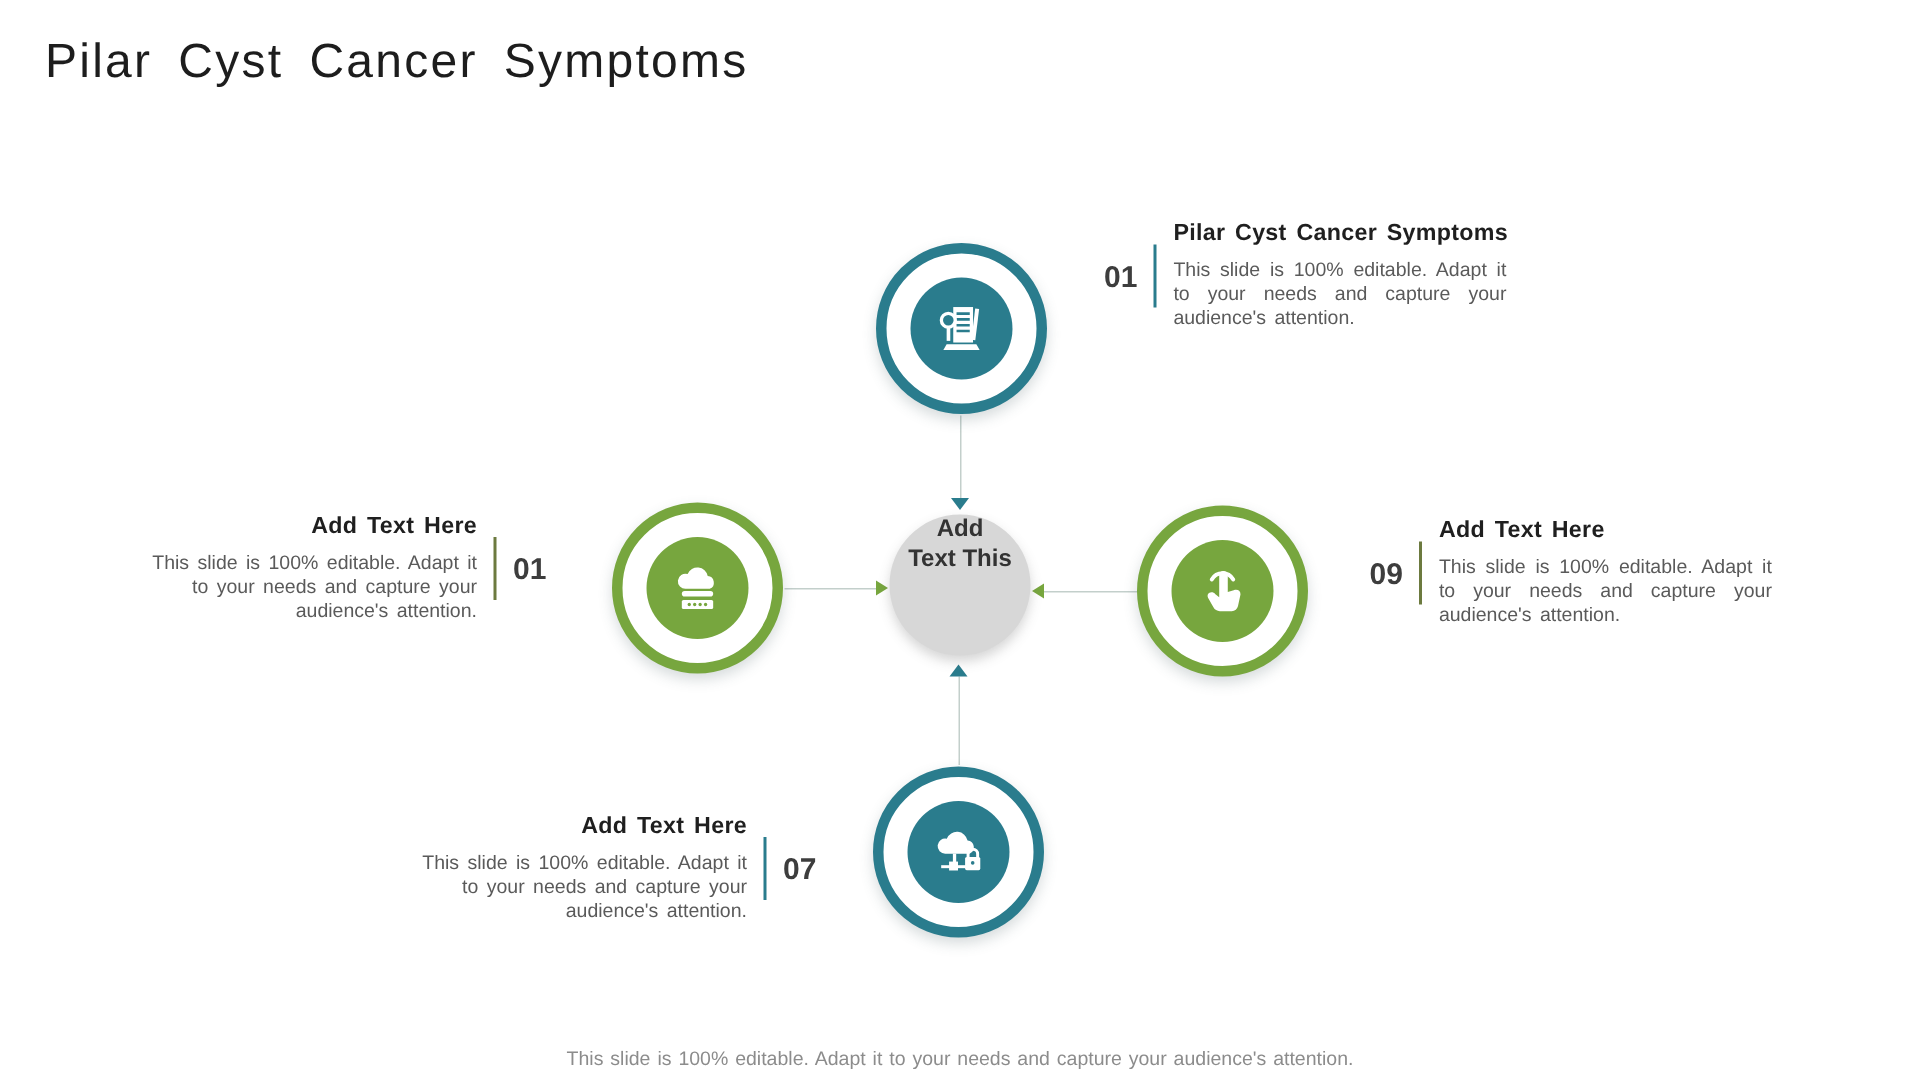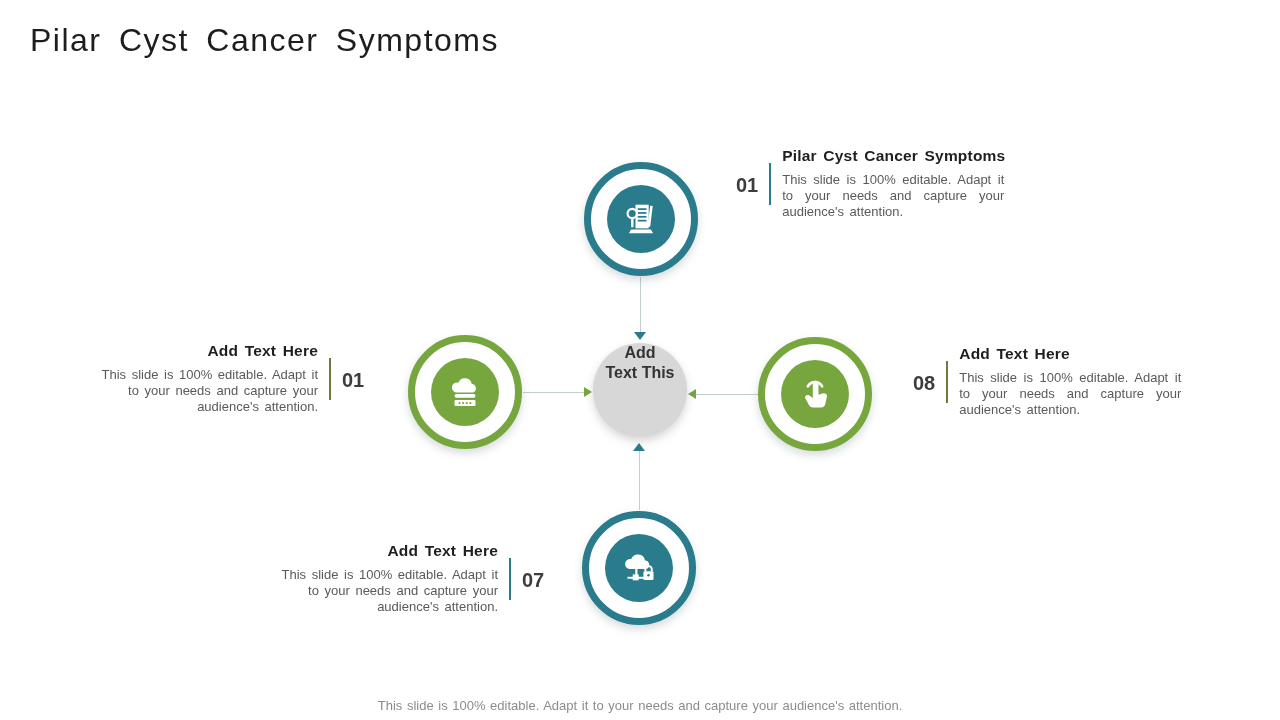--- a/index.html
+++ b/index.html
@@ -133,21 +133,21 @@
   <div class="tblock align-left" style="left:736px;top:147px">
     <div class="num">01</div>
     <div class="divider teal"></div>
     <div class="content">
       <h3>Pilar Cyst Cancer Symptoms</h3>
       <p>This slide is 100% editable. Adapt it to your needs and capture your audience's attention.</p>
     </div>
   </div>
 
   <div class="tblock align-left" style="left:913px;top:345px">
-    <div class="num">08</div>
+    <div class="num">09</div>
     <div class="divider green"></div>
     <div class="content">
       <h3>Add Text Here</h3>
       <p>This slide is 100% editable. Adapt it to your needs and capture your audience's attention.</p>
     </div>
   </div>
 
   <div class="tblock align-right" style="left:276px;top:542px">
     <div class="content">
       <h3>Add Text Here</h3>

